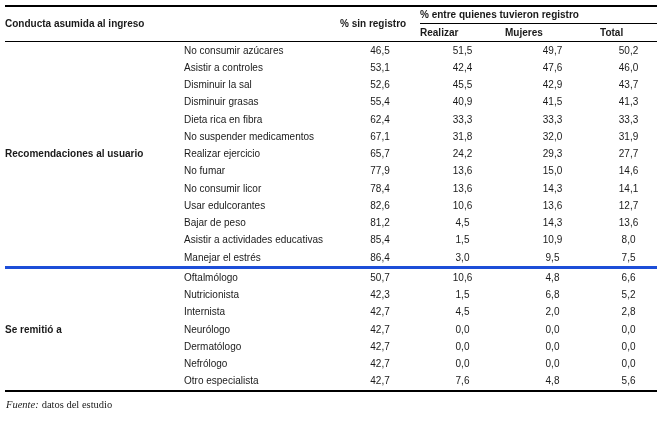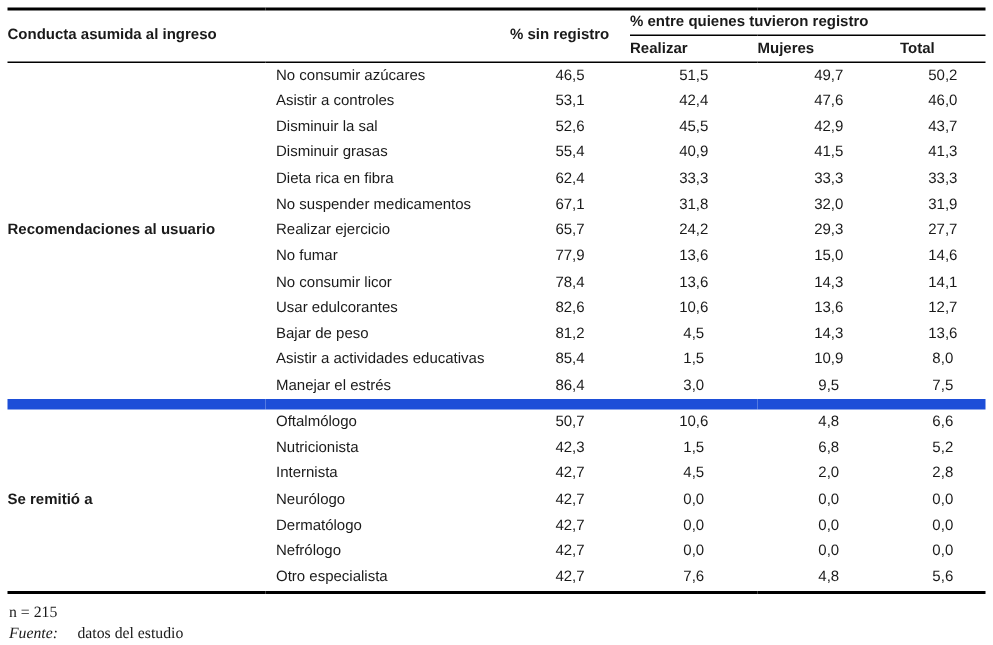--- a/index.html
+++ b/index.html
@@ -54,35 +54,35 @@
     padding-left: 7px;
   }
   tbody td.num {
     text-align: center;
   }
   tbody td.group-label {
     font-weight: bold;
     vertical-align: middle;
   }
   tbody tr.group-start td {
-    border-top: 7px solid #1d4ed8;
+    border-top: 3px solid #1d4ed8;
   }
 
   .footnotes {
     margin: 6px 0 0 6px;
     font-family: "Liberation Serif", serif;
     font-size: 10.5px;
     line-height: 14px;
     color: #1a1a1a;
   }
   .footnotes .source-label {
     font-style: italic;
   }
   .footnotes .source-text {
-    margin-left: 13px;
+    margin-left: 3px;
   }
 </style>
 </head>
 <body>
 
 <div class="page">
 
   <table class="study-table">
     <colgroup>
       <col class="c-group">
@@ -244,19 +244,18 @@
           <td class="item">Otro especialista</td>
           <td class="num">42,7</td>
           <td class="num">7,6</td>
           <td class="num">4,8</td>
           <td class="num">5,6</td>
         </tr>
       </tbody>
   </table>
 
   <div class="footnotes">
-    <div>n = 215</div>
     <div>
       <span class="source-label">Fuente:</span><span class="source-text">datos del estudio</span>
     </div>
   </div>
 
 </div>
 
 </body></html>

